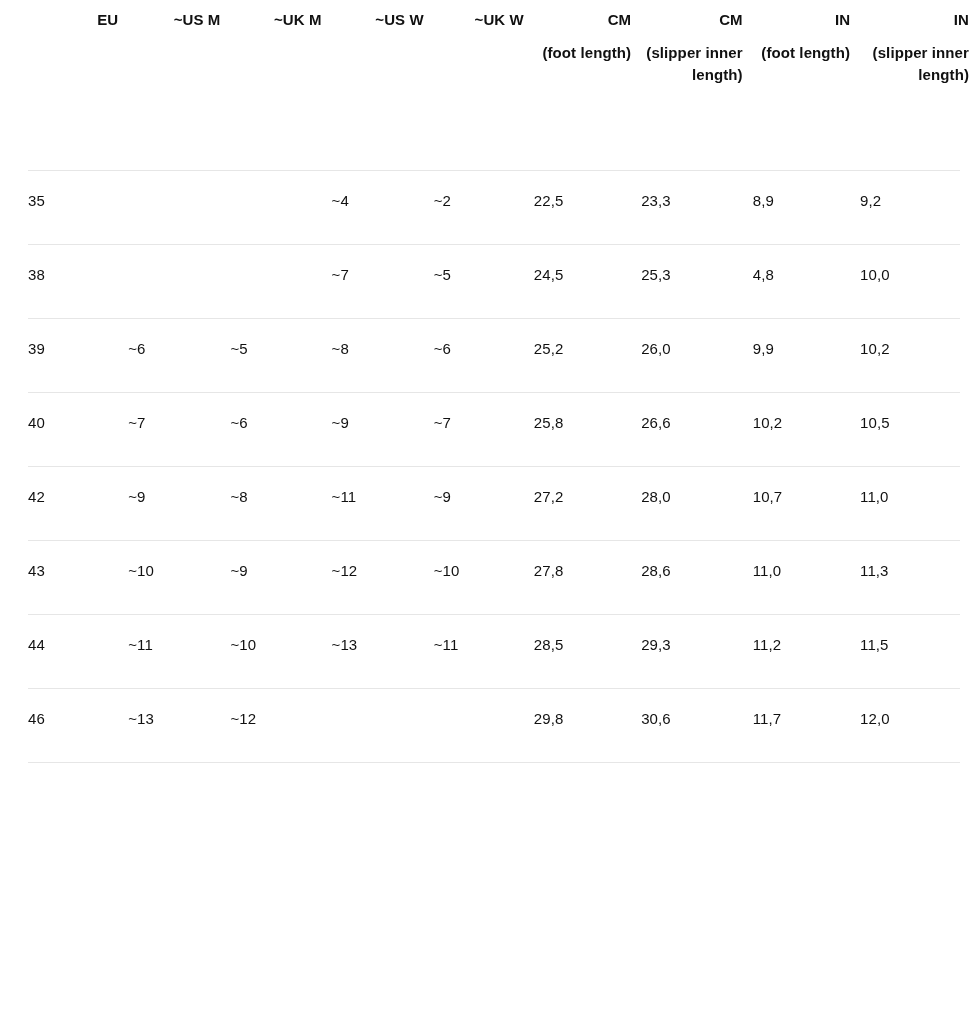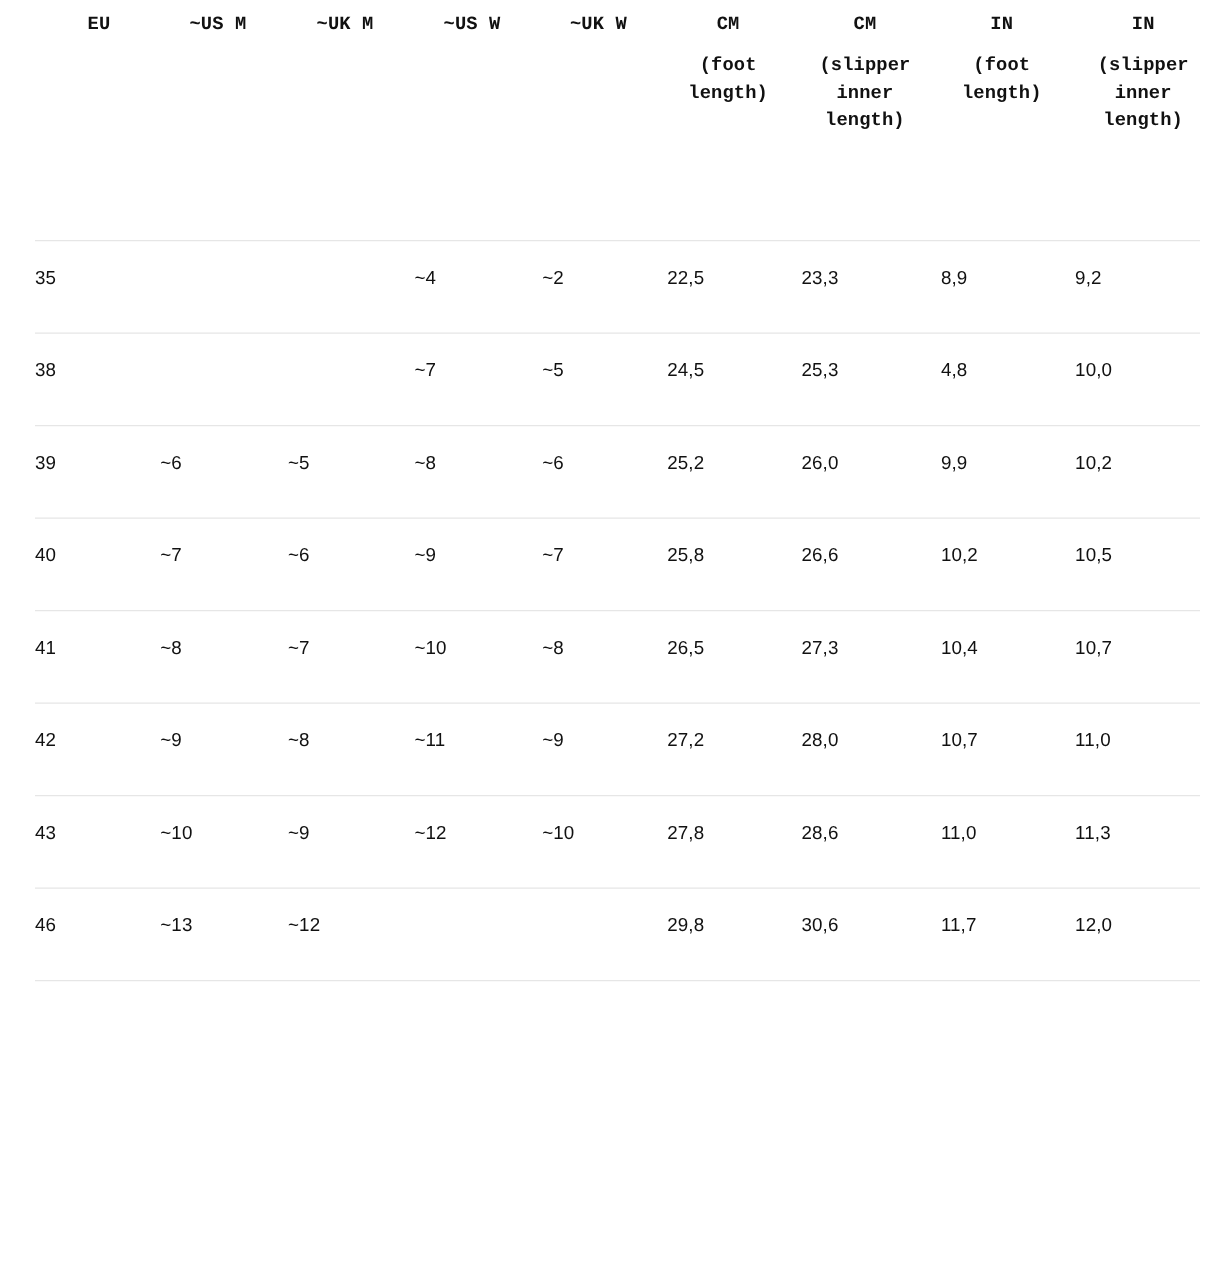--- a/index.html
+++ b/index.html
@@ -32,32 +32,31 @@
   col.c-usm     { width: 98px; }
   col.c-ukm     { width: 97px; }
   col.c-usw     { width: 98px; }
   col.c-ukw     { width: 96px; }
   col.c-cmfoot  { width: 103px; }
   col.c-cmslip  { width: 107px; }
   col.c-infoot  { width: 103px; }
   col.c-inslip  { width: 114px; }
 
   thead th {
-    text-align: center;
+    text-align: right;
     vertical-align: top;
     font-weight: bold;
     font-size: 15px;
     line-height: 22px;
     letter-spacing: 0.1px;
     color: #111111;
     padding: 9px 10px 0 0;
     border-bottom: 1px solid #e6e6e6;
-    height: 193px;
+    height: 171px;
     box-sizing: border-box;
-    font-family: Liberation Mono, monospace;
   }
   thead th:first-child { padding-left: 40px; }
 
   thead .hdr-main { display: block; }
   thead .hdr-sub {
     display: block;
     margin-top: 11px;
     font-weight: bold;
   }
 
@@ -181,31 +180,20 @@
           <td>~7</td>
           <td>~6</td>
           <td>~9</td>
           <td>~7</td>
           <td>25,8</td>
           <td>26,6</td>
           <td>10,2</td>
           <td>10,5</td>
         </tr>
         <tr>
-          <td>41</td>
-          <td>~8</td>
-          <td>~7</td>
-          <td>~10</td>
-          <td>~8</td>
-          <td>26,5</td>
-          <td>27,3</td>
-          <td>10,4</td>
-          <td>10,7</td>
-        </tr>
-        <tr>
           <td>42</td>
           <td>~9</td>
           <td>~8</td>
           <td>~11</td>
           <td>~9</td>
           <td>27,2</td>
           <td>28,0</td>
           <td>10,7</td>
           <td>11,0</td>
         </tr>
@@ -214,20 +202,31 @@
           <td>~10</td>
           <td>~9</td>
           <td>~12</td>
           <td>~10</td>
           <td>27,8</td>
           <td>28,6</td>
           <td>11,0</td>
           <td>11,3</td>
         </tr>
         <tr>
+          <td>44</td>
+          <td>~11</td>
+          <td>~10</td>
+          <td>~13</td>
+          <td>~11</td>
+          <td>28,5</td>
+          <td>29,3</td>
+          <td>11,2</td>
+          <td>11,5</td>
+        </tr>
+        <tr>
           <td>46</td>
           <td>~13</td>
           <td>~12</td>
           <td></td>
           <td></td>
           <td>29,8</td>
           <td>30,6</td>
           <td>11,7</td>
           <td>12,0</td>
         </tr>

